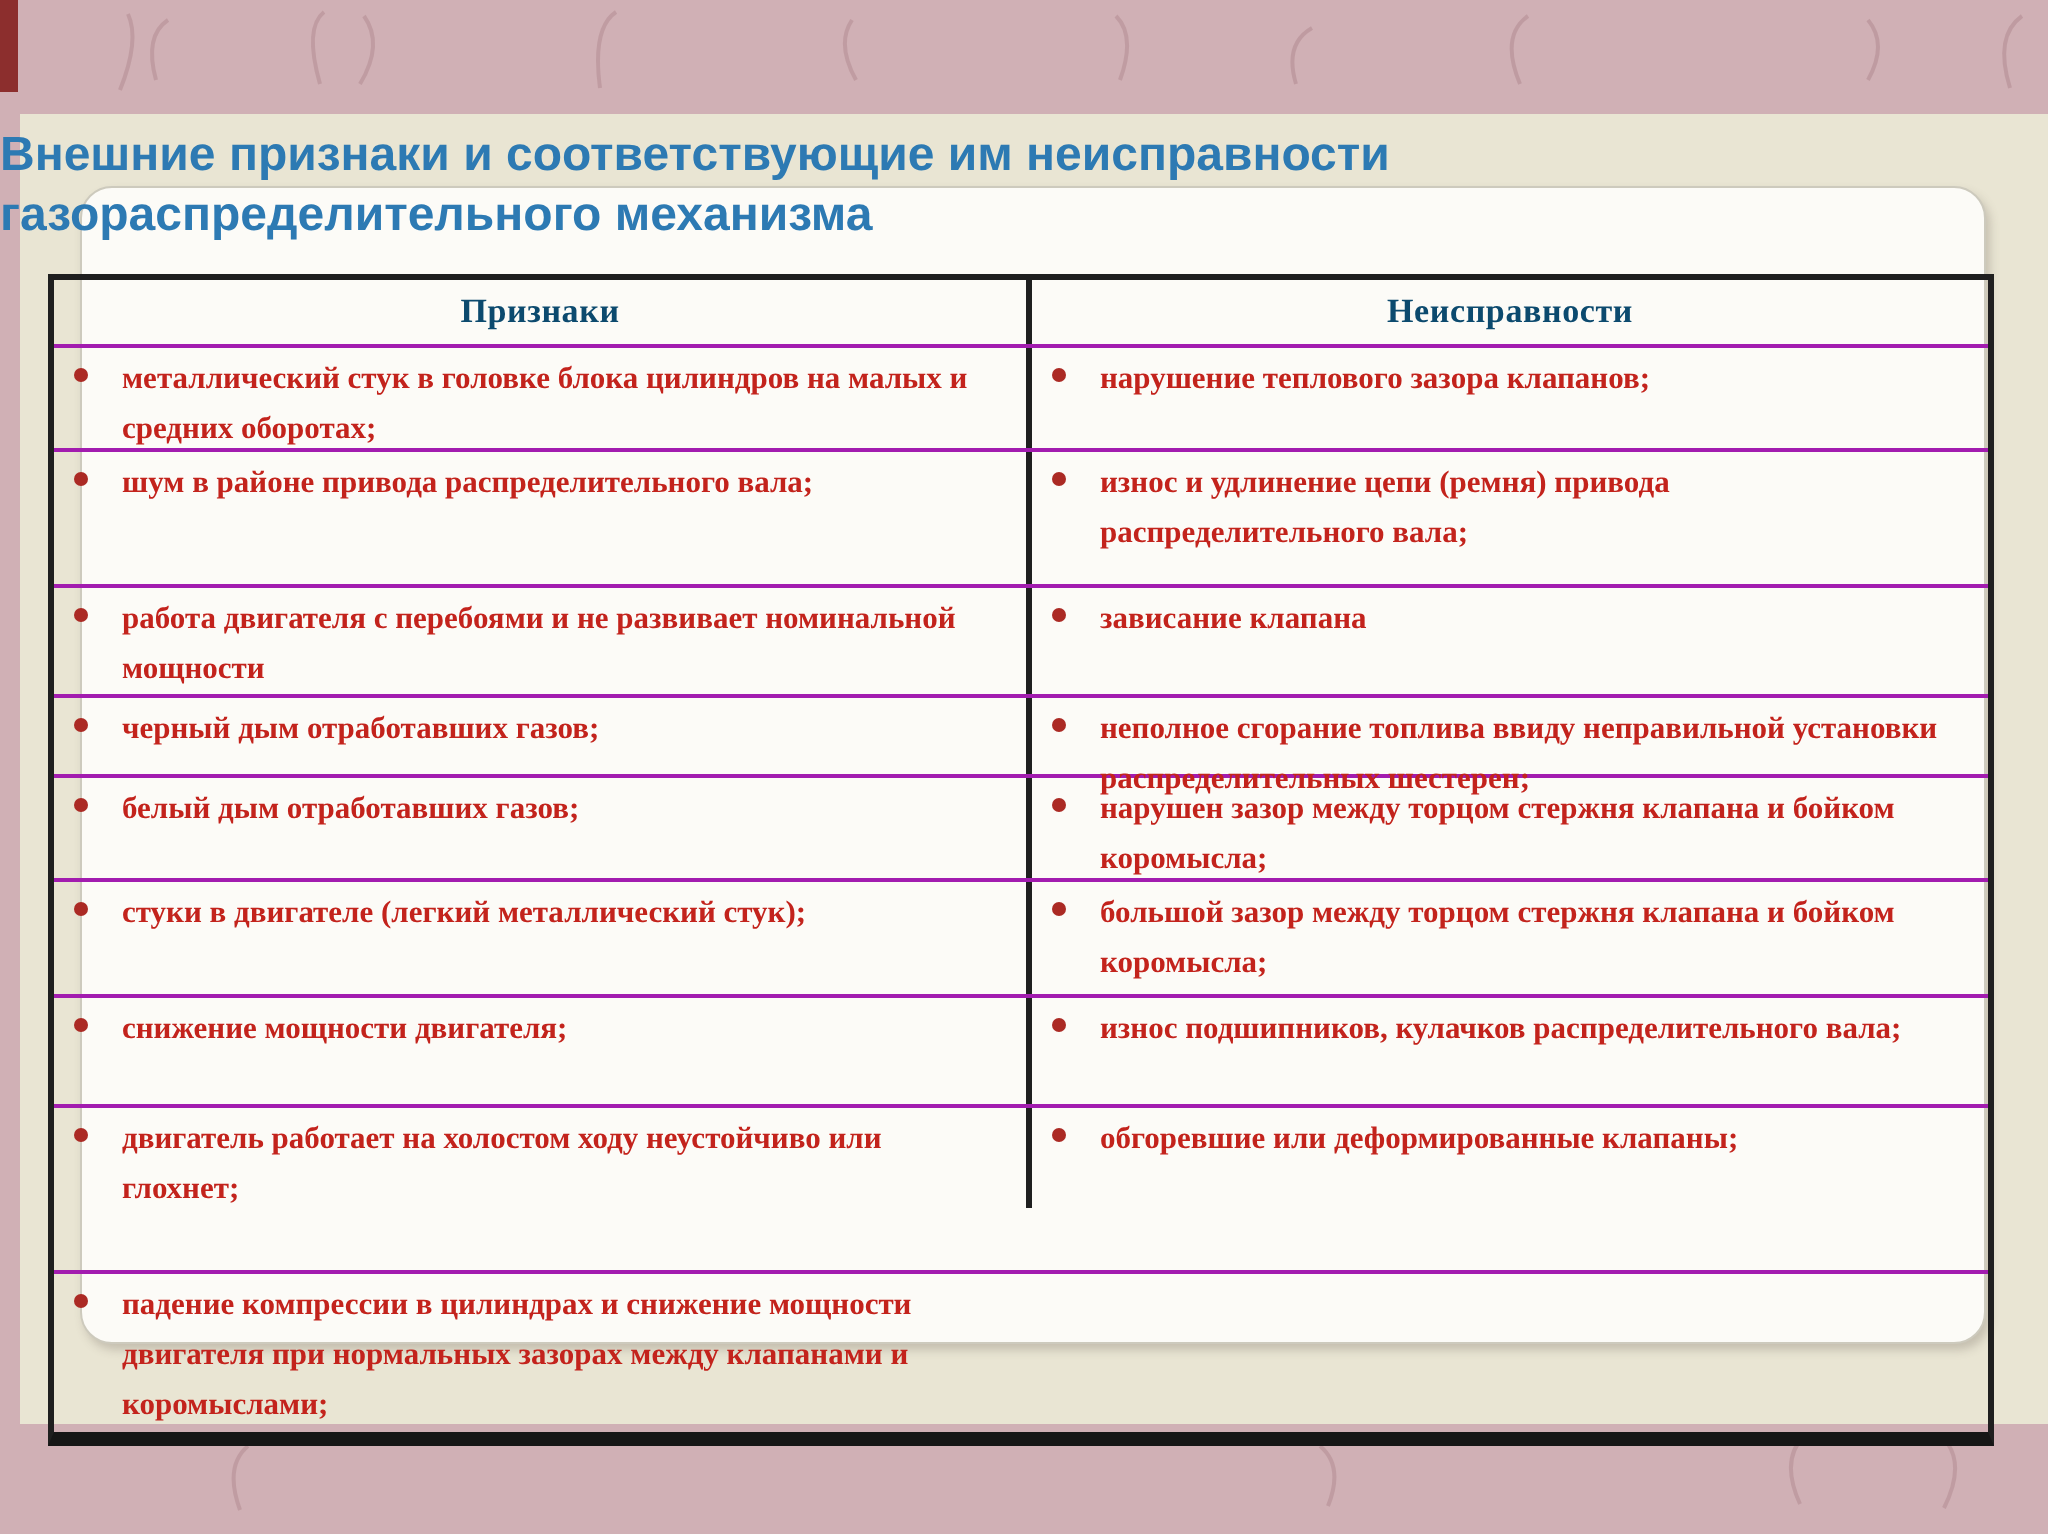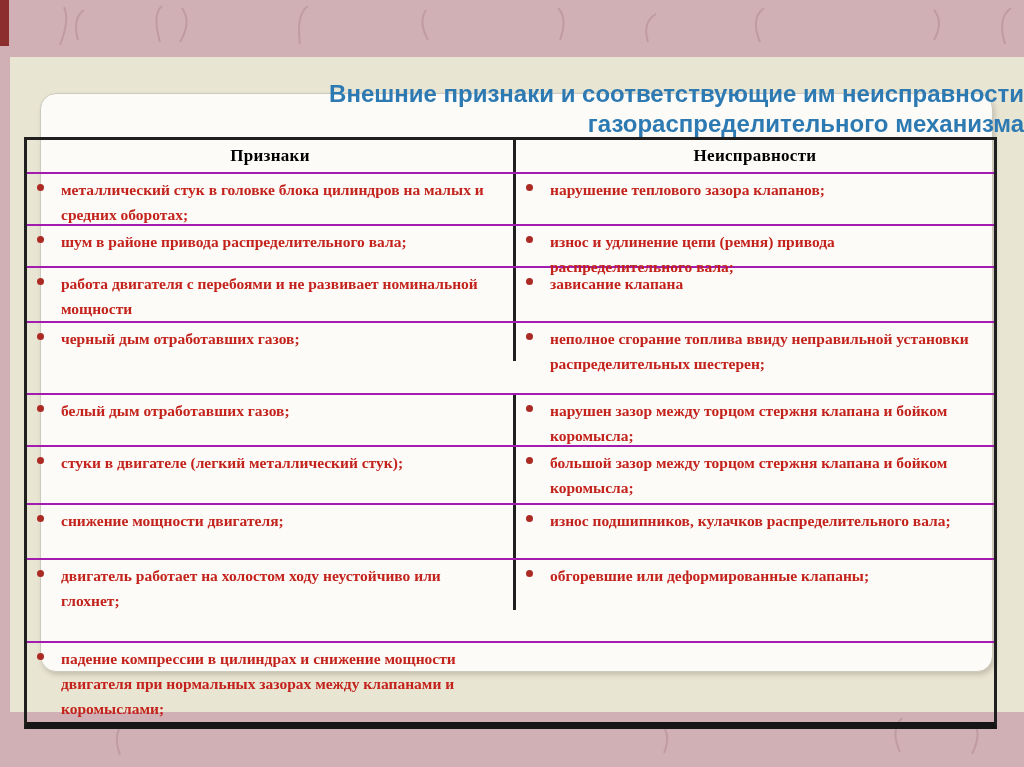--- a/index.html
+++ b/index.html
@@ -14,54 +14,54 @@
     position:absolute;left:10px;top:57px;width:1014px;height:655px;
     background:#e9e5d3;
   }
   .panel{
     position:absolute;left:40px;top:93px;width:953px;height:579px;
     background:#fcfbf7;border:1px solid #cdcabd;border-radius:16px;
     box-shadow:2px 3px 5px rgba(90,80,70,0.25);
     box-sizing:border-box;
   }
   .title{
-    position:absolute;left:0;top:79px;width:1024px;text-align:right;
+    position:absolute;left:0;top:63px;width:1024px;text-align:left;
     font-family:"Liberation Sans",sans-serif;font-weight:bold;
     font-size:24px;line-height:30px;color:#2d7ab3;
   }
   .tbl{
     position:absolute;left:24px;top:137px;width:973px;
     border:3px solid #1f1f1f;border-bottom:7px solid #161616;
     box-sizing:border-box;background:transparent;
   }
   .row{display:flex;border-top:2px solid #a21caf;box-sizing:border-box;}
   .row.header-row{border-top:none;height:32px;}
   .cell{
     width:486px;flex:0 0 486px;box-sizing:border-box;
     display:flex;align-items:flex-start;
   }
   .cell.right-col{flex:1 1 auto;width:auto;border-left:3px solid #1f1f1f;}
   .cell.head{
     justify-content:center;align-items:center;
-    font-weight:bold;font-size:17px;color:#000000;letter-spacing:0.3px;
+    font-weight:bold;font-size:17px;color:#0c4a6e;letter-spacing:0.3px;
   }
   .bullet{flex:0 0 26px;display:flex;justify-content:center;padding-top:10px;}
   .bullet::before{
     content:"";width:7px;height:7px;border-radius:50%;background:#ab2a24;display:block;
   }
   .txt{
     flex:1;font-weight:bold;font-size:15.5px;line-height:25px;color:#c3231c;
     padding:3px 14px 2px 8px;
   }
   
   #body-rows .row:nth-child(1){height:52px;}
-  #body-rows .row:nth-child(2){height:42px;}
+  #body-rows .row:nth-child(2){height:68px;}
   #body-rows .row:nth-child(3){height:55px;}
   #body-rows .row:nth-child(4){height:40px;}
-  #body-rows .row:nth-child(5){height:52px;margin-top:32px;}
+  #body-rows .row:nth-child(5){height:52px;}
   #body-rows .row:nth-child(6){height:58px;}
   #body-rows .row:nth-child(7){height:55px;}
   #body-rows .row:nth-child(8){height:52px;}
   #body-rows .row:nth-child(9){height:81px;margin-top:31px;}
 </style>
 </head>
 <body>
 
 <div class="canvas">
 

